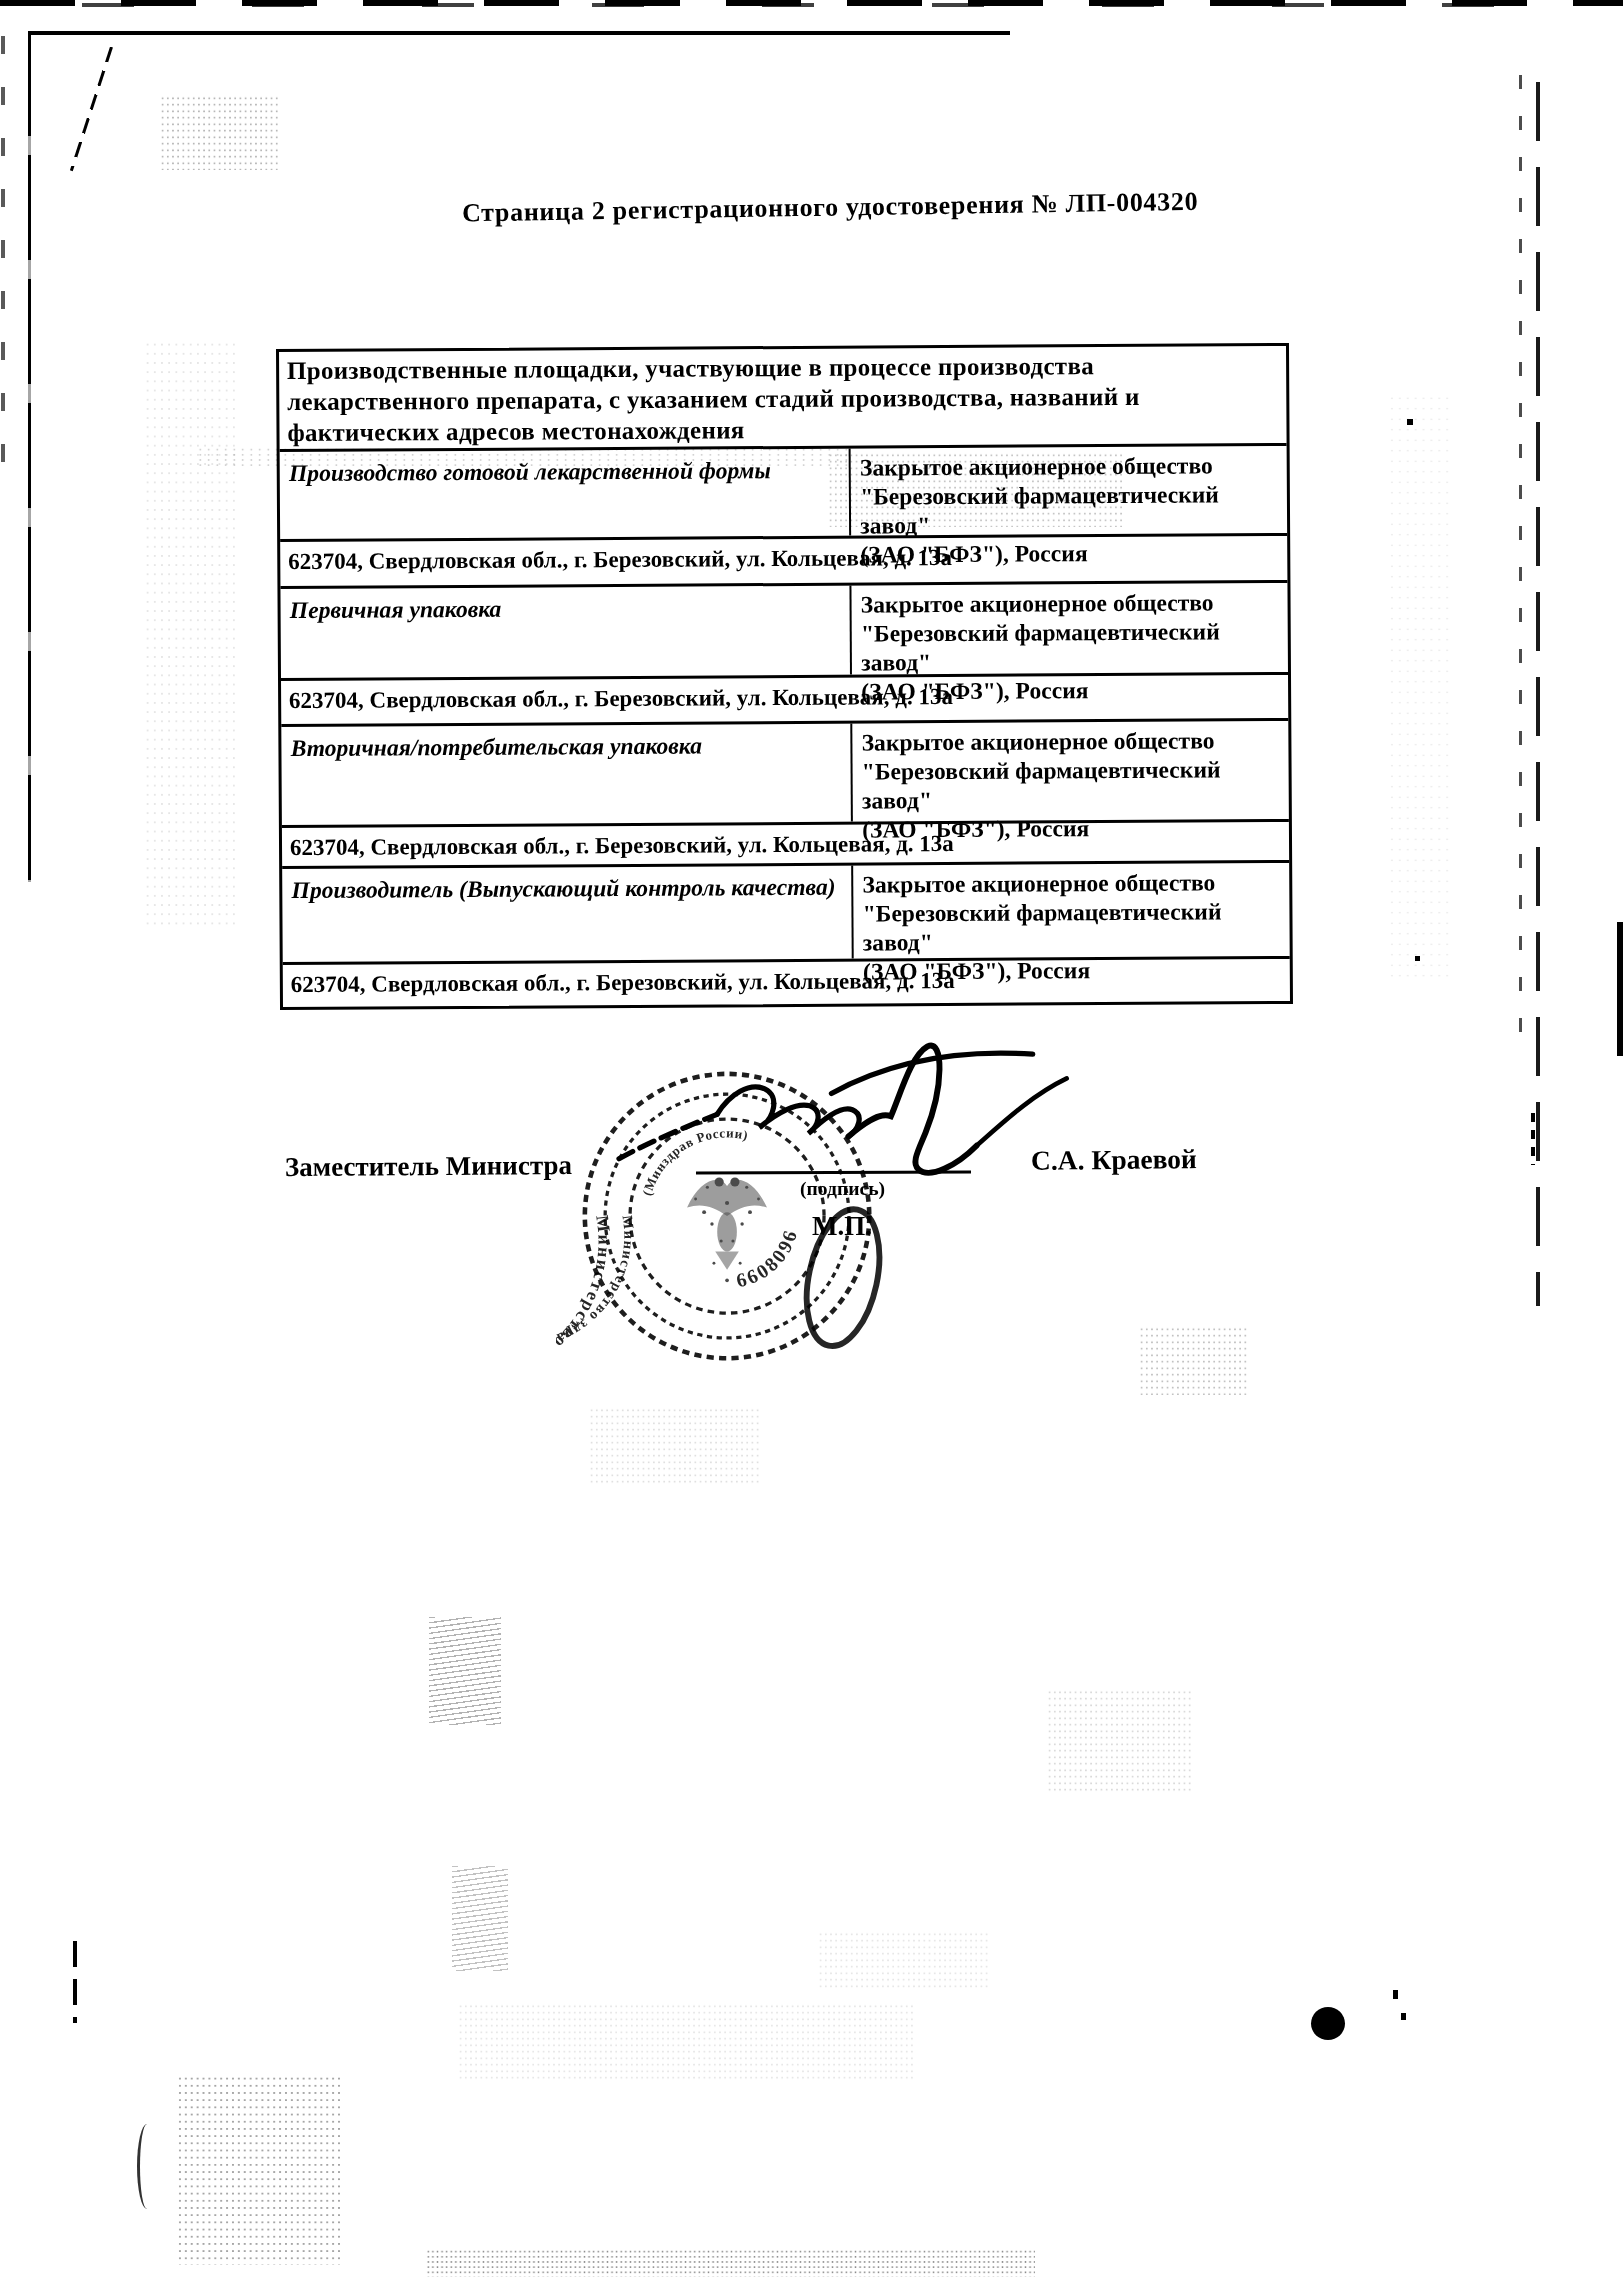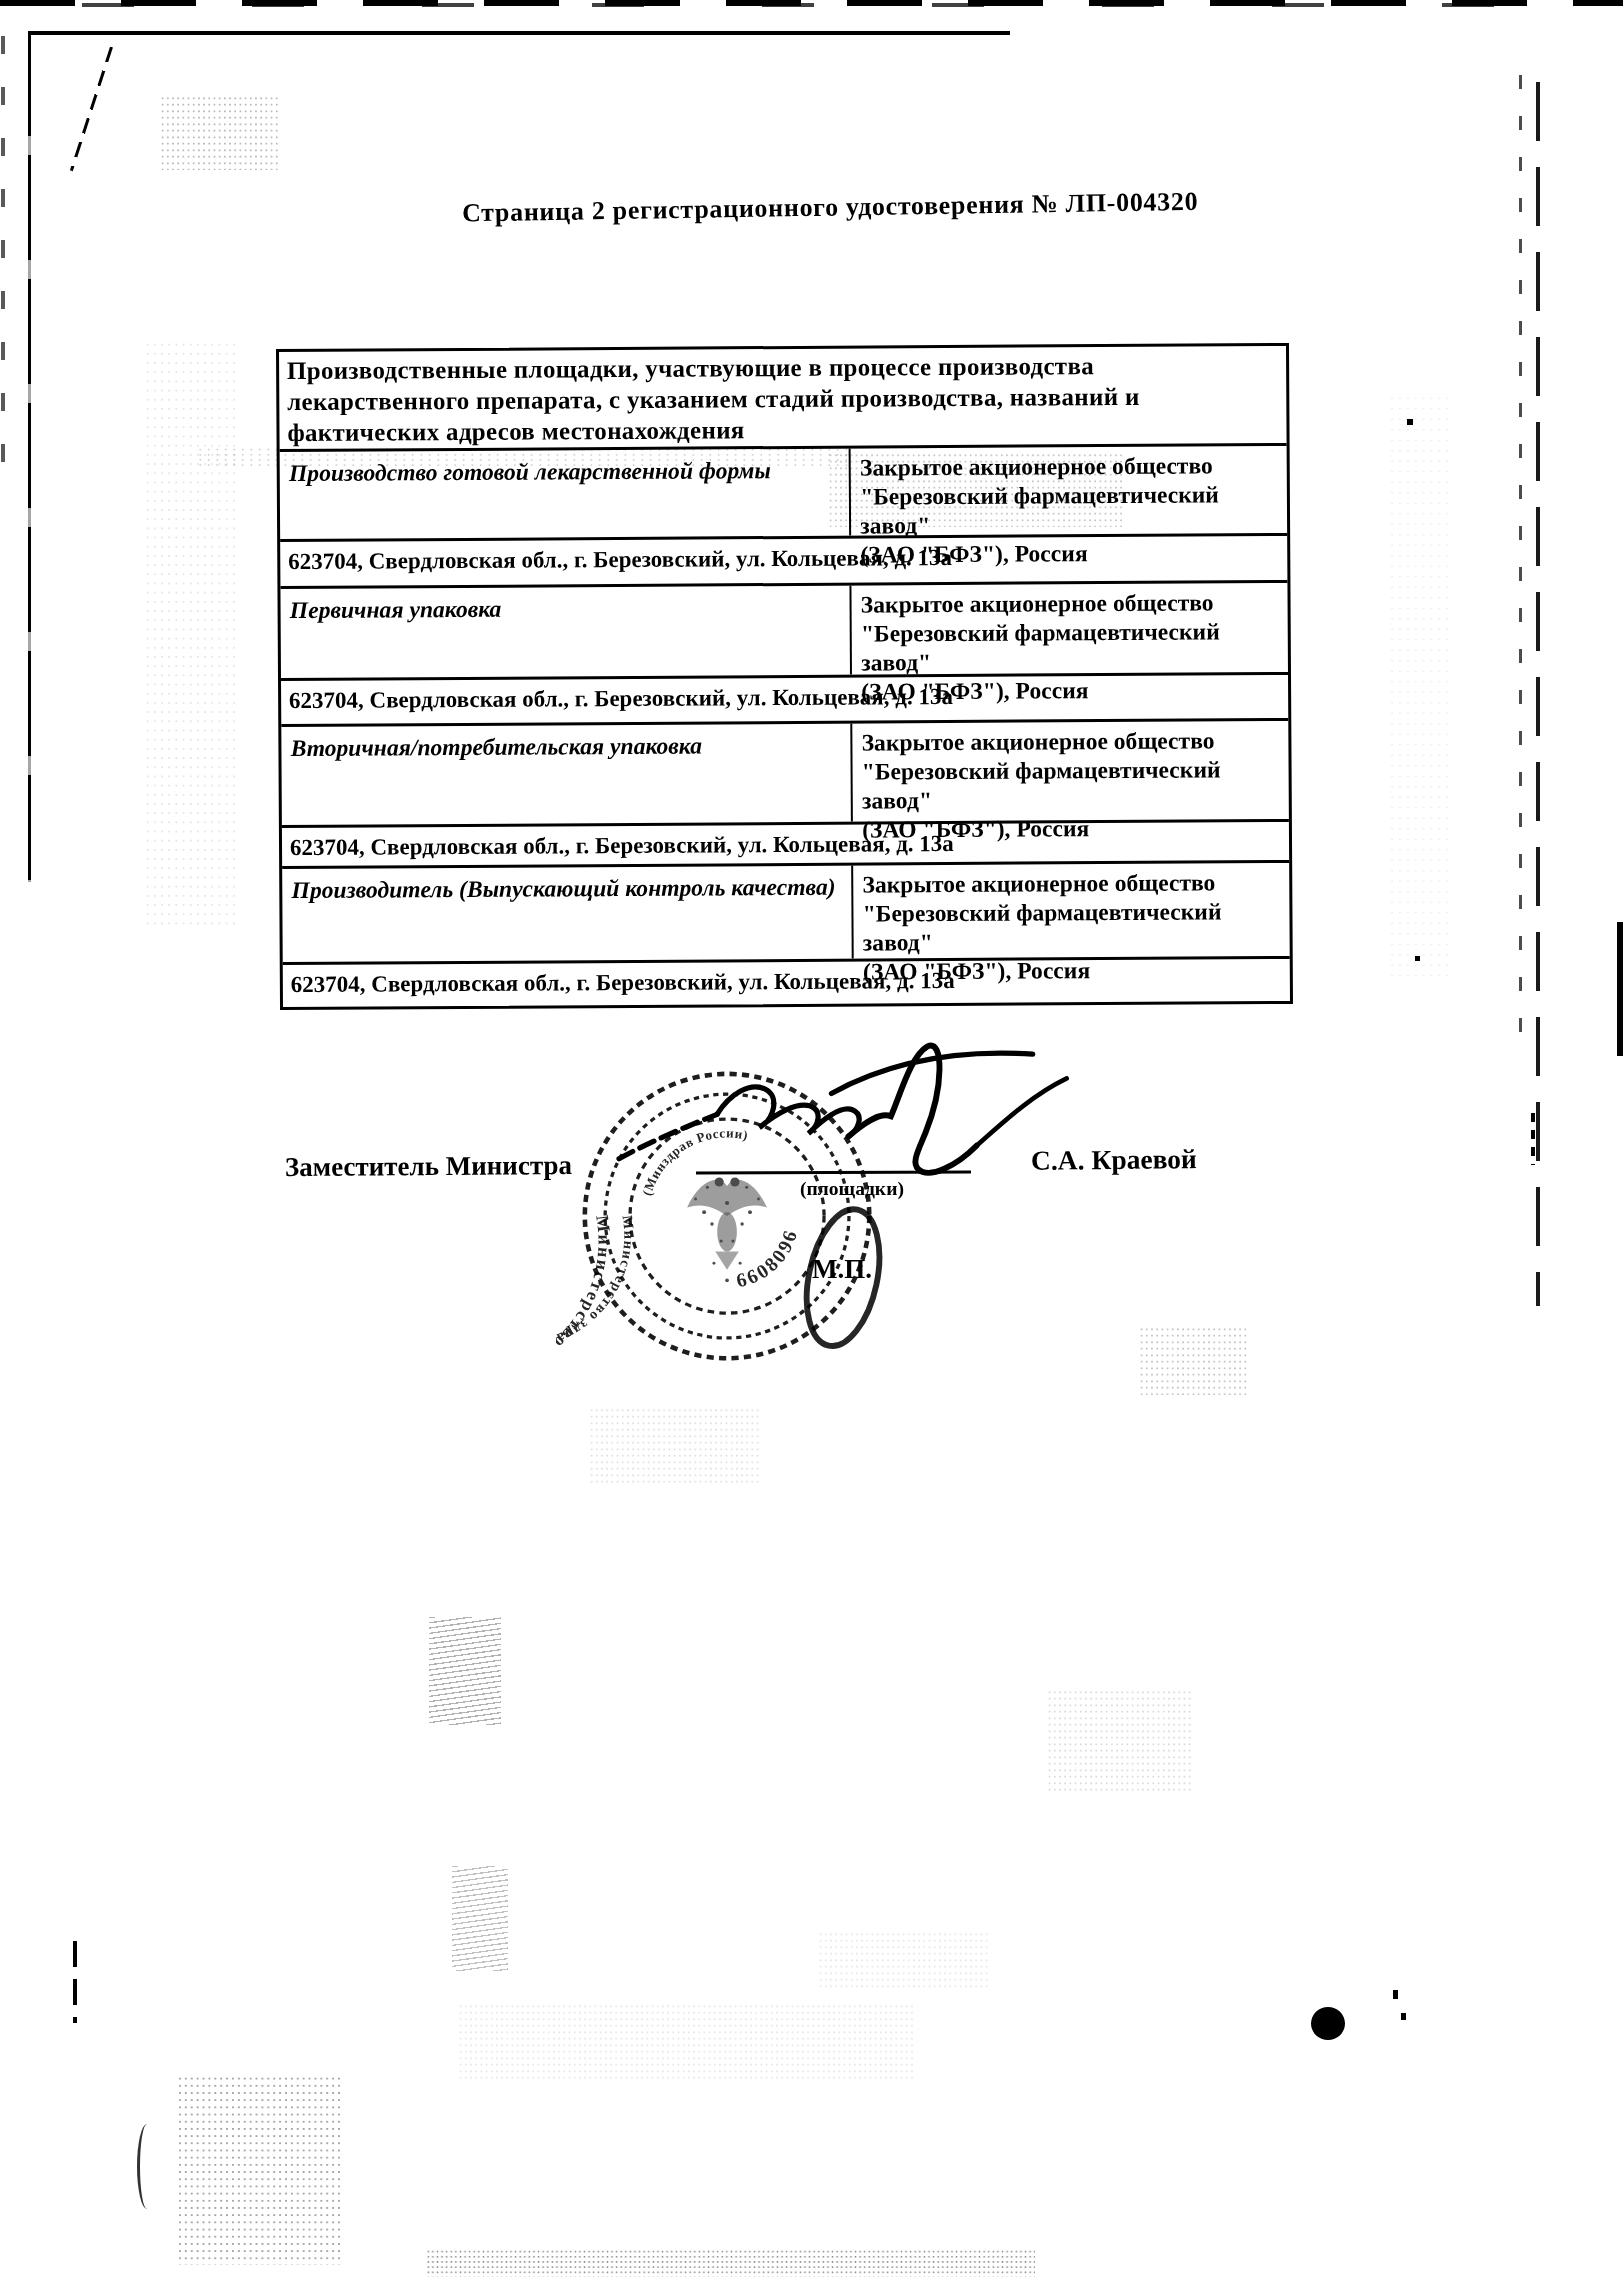--- a/index.html
+++ b/index.html
@@ -69,21 +69,21 @@
   }
   .h-r1{height:90px;} .h-a1{height:47px;}
   .h-r2{height:92px;} .h-a2{height:46px;}
   .h-r3{height:101px;} .h-a3{height:41px;}
   .h-r4{height:96px;} .h-a4{height:42px;border-bottom:none;}
   
   .sig-left{position:absolute;left:285px;top:1151px;font-size:27px;font-weight:bold;transform:rotate(-0.4deg);white-space:nowrap;}
   .sig-name{position:absolute;left:1031px;top:1144px;font-size:27.5px;font-weight:bold;transform:rotate(-0.6deg);white-space:nowrap;}
   .sig-line{position:absolute;left:696px;top:1171px;width:275px;height:3.3px;background:#000;transform:rotate(-0.2deg);}
   .sig-caption{position:absolute;left:800px;top:1178px;font-size:19.6px;font-weight:bold;}
-  .sig-mp{position:absolute;left:812px;top:1254px;font-size:27px;font-weight:bold;}
+  .sig-mp{position:absolute;left:812px;top:1211px;font-size:27px;font-weight:bold;}
   .stamp-svg{position:absolute;left:556px;top:1047px;}
   .autograph-svg{position:absolute;left:609px;top:1015px;}
 </style>
 </head>
 <body>
 
 <div class="page">
 
   <div class="topdash1"></div>
   <div class="topdash2"></div>
@@ -213,18 +213,18 @@
       <path d="M15,220 C60,195 115,172 165,152" stroke-width="8" stroke-dasharray="24 12"></path>
       <path d="M165,152 C185,120 215,103 238,113 C262,124 252,160 230,172 C256,150 287,133 307,139 C327,146 321,170 305,181 C332,155 357,139 372,145 C391,153 381,176 366,186" stroke-width="8"></path>
       <path d="M366,186 C396,160 416,149 431,155 C446,120 462,62 487,48 C512,36 512,110 484,180 C473,207 462,226 473,236 C490,252 532,230 562,200" stroke-width="9"></path>
       <path d="M340,120 C425,73 525,52 648,60" stroke-width="8"></path>
       <path d="M562,200 C605,162 648,122 700,97" stroke-width="7"></path>
     </g>
   </svg>
 
   <div class="sig-left">Заместитель Министра</div>
   <div class="sig-line"></div>
-  <div class="sig-caption">(площадки)</div>
+  <div class="sig-caption">(подпись)</div>
   <div class="sig-mp">М.П.</div>
   <div class="sig-name">С.А. Краевой</div>
 
 </div>
 
 
 </body></html>

